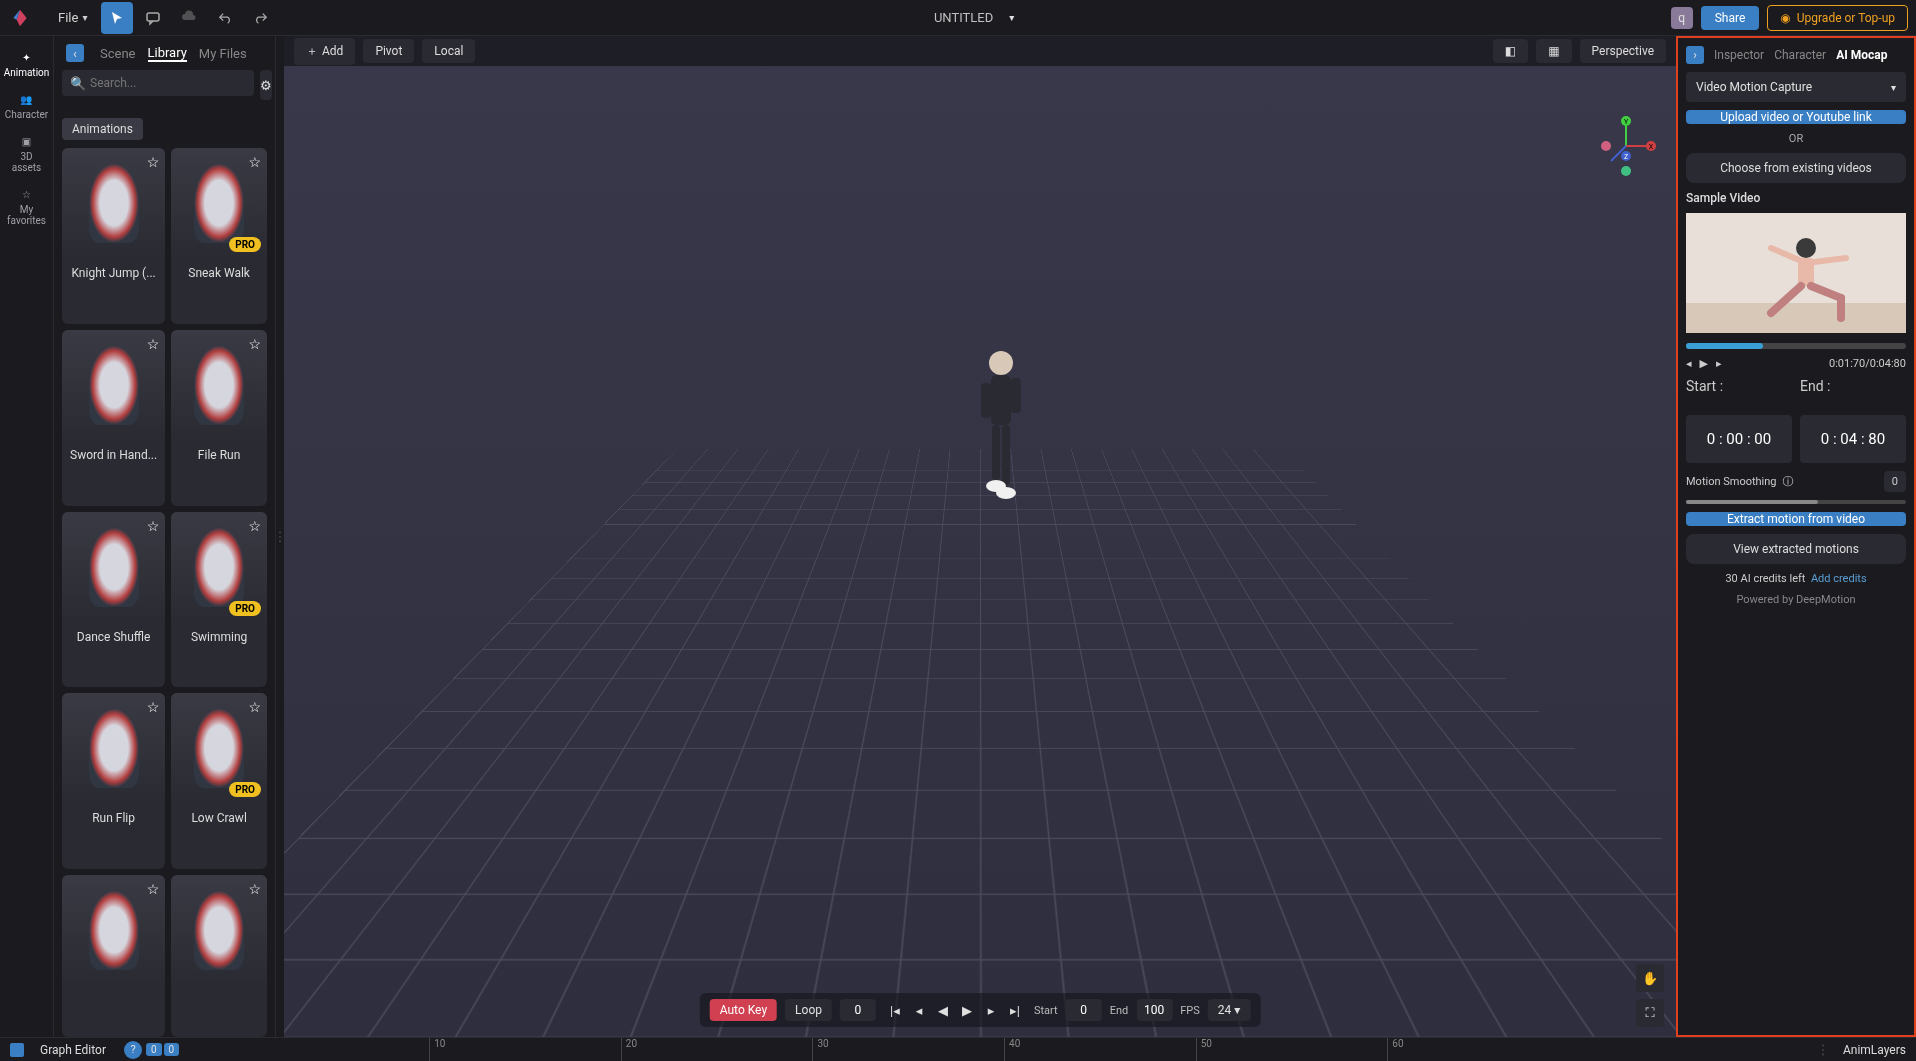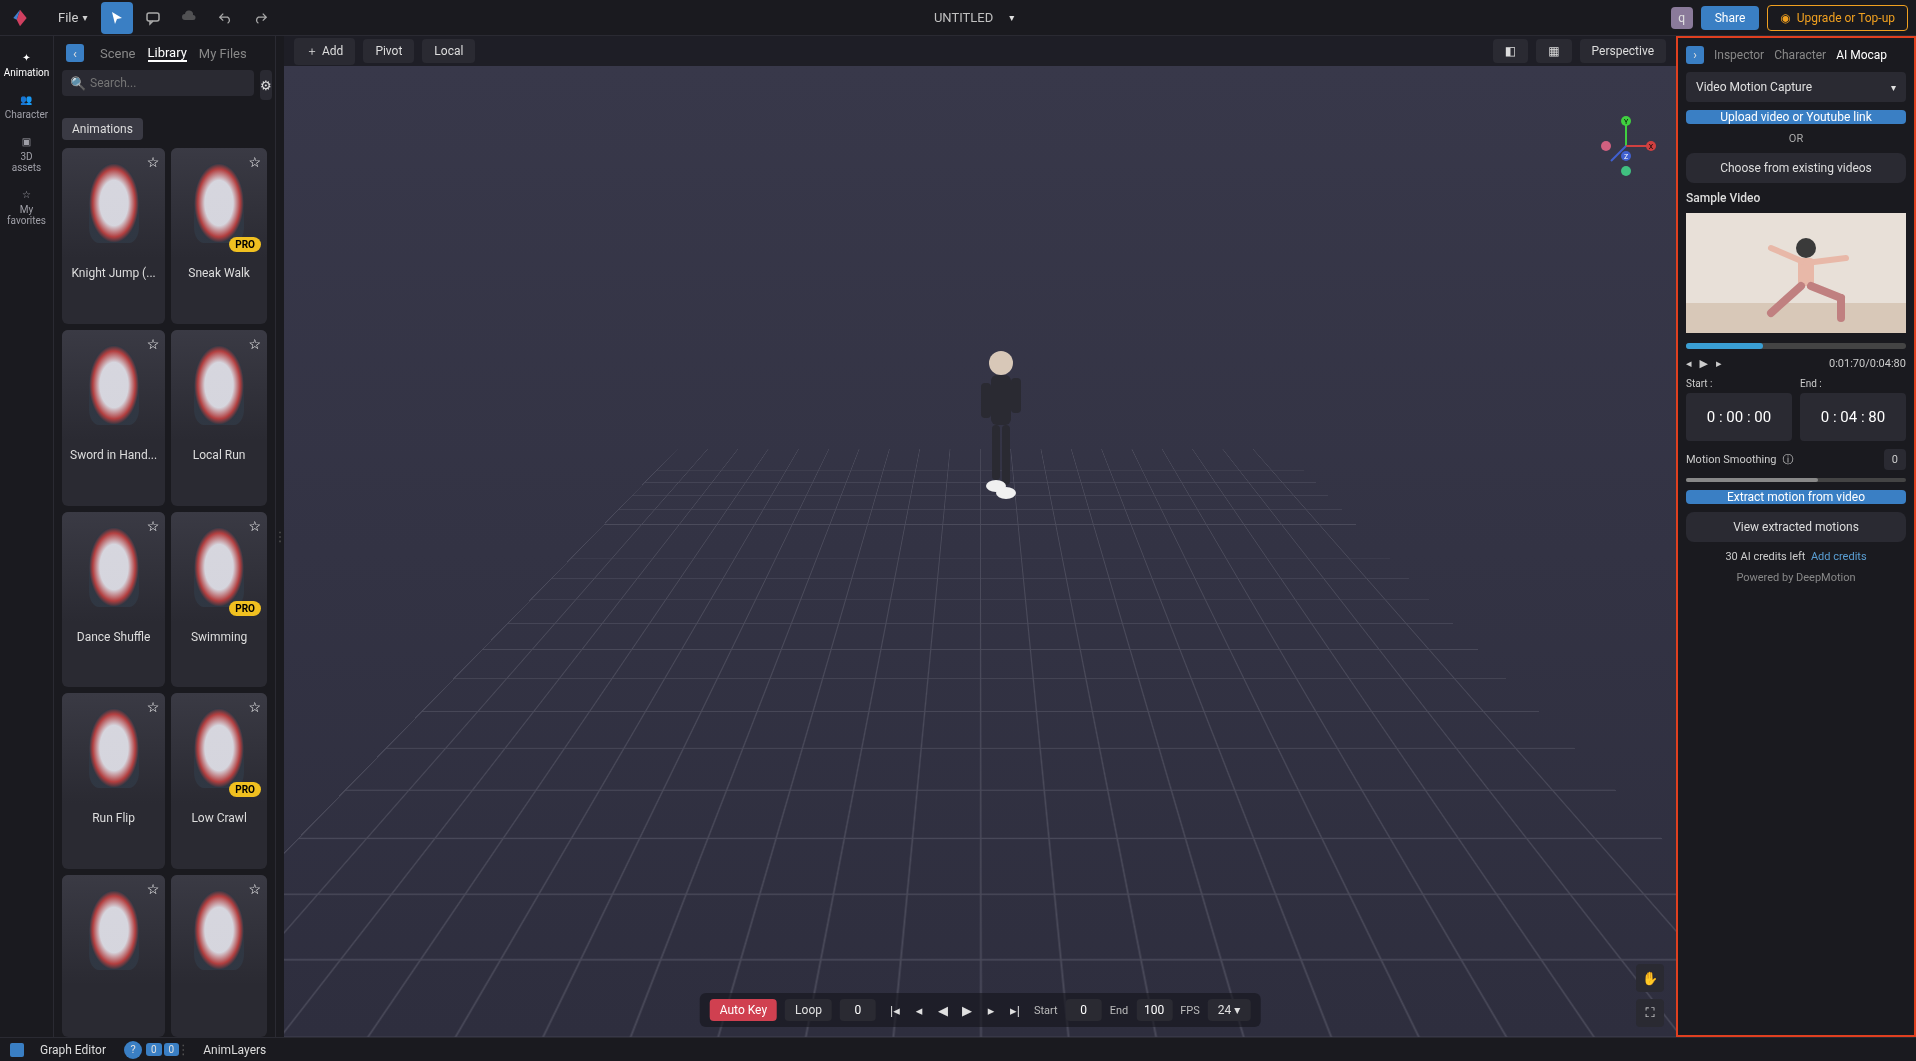--- a/index.html
+++ b/index.html
@@ -57,34 +57,34 @@
 .num-input{background:#2a2a32;border:none;color:#fff;width:36px;padding:4px;border-radius:4px;text-align:center;font-size:12px}
 .play-ctrl{display:flex;gap:2px}
 .play-ic{width:22px;height:22px;display:flex;align-items:center;justify-content:center;cursor:pointer}
 .vp-label{font-size:11px;color:#bbb}
 .hand-btn{position:absolute;right:12px;bottom:45px;width:28px;height:28px;background:#2a2a32;border-radius:4px;display:flex;align-items:center;justify-content:center}
 .fs-btn{position:absolute;right:12px;bottom:10px;width:28px;height:28px;background:#2a2a32;border-radius:4px;display:flex;align-items:center;justify-content:center}
 .right-panel{width:240px;background:#1a1a1f;border:2px solid #e04020;display:flex;flex-direction:column;padding:8px;gap:8px}
 .right-tabs{display:flex;gap:10px;font-size:12px;align-items:center}
 .right-tabs .back-tab{width:18px;height:18px;background:#3a7fc4;border-radius:3px;display:flex;align-items:center;justify-content:center}
 .rtab{color:#888;cursor:pointer}
-.rtab.active{color:#fff;font-weight:400}
+.rtab.active{color:#fff;font-weight:700}
 .dropdown{background:#2a2a32;padding:8px 10px;border-radius:4px;display:flex;justify-content:space-between;align-items:center;font-size:12px}
 .btn-primary{background:#3a7fc4;color:#fff;padding:0;border-radius:4px;border:none;width:100%;font-size:12px;cursor:pointer}
 .btn-secondary{background:#2a2a32;color:#ddd;padding:8px;border-radius:8px;border:none;width:100%;font-size:12px;cursor:pointer}
 .or-text{text-align:center;font-size:11px;color:#aaa}
 .section-label{font-size:12px;color:#ddd;font-weight:500}
 .video-preview{width:100%;height:120px;background:linear-gradient(135deg,#e8d8c8 50%,#d0b8a8 50%);border-radius:4px;position:relative}
 .video-scrub{height:6px;background:#444;border-radius:3px;position:relative;margin-top:2px}
 .video-scrub-fill{position:absolute;left:0;top:0;height:100%;width:35%;background:#3a9fd4;border-radius:3px}
 .video-ctrls{display:flex;align-items:center;justify-content:center;gap:8px;font-size:11px;color:#ccc}
 .video-time{margin-left:auto;font-size:11px}
 .time-row{display:flex;gap:8px}
 .time-col{flex:1}
-.time-label{font-size:10px;color:#ccc;margin-bottom:4px}
+.time-label{font-size:14px;color:#ccc;margin-bottom:21px}
 .time-input{width:100%;background:#2a2a32;border:none;color:#fff;padding:15px;border-radius:4px;font-size:15px;text-align:center}
 .smooth-row{font-size:11px;color:#ccc;display:flex;align-items:center;gap:6px}
 .smooth-val{margin-left:auto;background:#2a2a32;padding:4px 8px;border-radius:4px;font-size:11px}
 .slider{width:100%;height:4px;background:#444;border-radius:2px;position:relative}
 .slider-fill{position:absolute;left:0;height:100%;width:60%;background:#888;border-radius:2px}
 .credits{text-align:center;font-size:11px;color:#ccc}
 .credits a{color:#5a9fd4;text-decoration:none}
 .powered{text-align:center;font-size:11px;color:#888}
 .bottombar{height:24px;background:#1a1a1f;border-top:1px solid #2a2a32;display:flex;align-items:center;position:relative}
 .graph-lbl{padding:0 10px;font-size:12px;color:#ddd;display:flex;align-items:center;gap:16px}
@@ -210,21 +210,21 @@
             <span class="star-ic">☆</span>
             <div class="char"></div>
           </div>
           <div class="anim-label">Sword in Hand...</div>
         </div>
         <div class="anim-card">
           <div class="anim-thumb">
             <span class="star-ic">☆</span>
             <div class="char"></div>
           </div>
-          <div class="anim-label">Local Run</div>
+          <div class="anim-label">File Run</div>
         </div>
         <div class="anim-card">
           <div class="anim-thumb">
             <span class="star-ic">☆</span>
             <div class="char"></div>
           </div>
           <div class="anim-label">Dance Shuffle</div>
         </div>
         <div class="anim-card">
           <div class="anim-thumb">
@@ -402,18 +402,28 @@
 <div class="bottombar">
   <div class="graph-lbl">
       <span class="sq"></span>
       <span>Graph Editor</span>
     </div>
   <div class="help-badge">?</div>
   <div class="zero-badges">
     <span class="zero-b">0</span>
     <span class="zero-b">0</span>
   </div>
+  <div class="timeline-ruler">
+    <div class="ruler-ticks" id="ruler-ticks">
+        <div class="tick">10</div>
+        <div class="tick">20</div>
+        <div class="tick">30</div>
+        <div class="tick">40</div>
+        <div class="tick">50</div>
+        <div class="tick">60</div>
+      </div>
+  </div>
   <div class="splitter">⋮</div>
   <div class="animlayers">
       <span class="sq" style="background:#3a7fc4"></span>
       <span>AnimLayers</span>
     </div>
 </div>
 
 </body></html>

